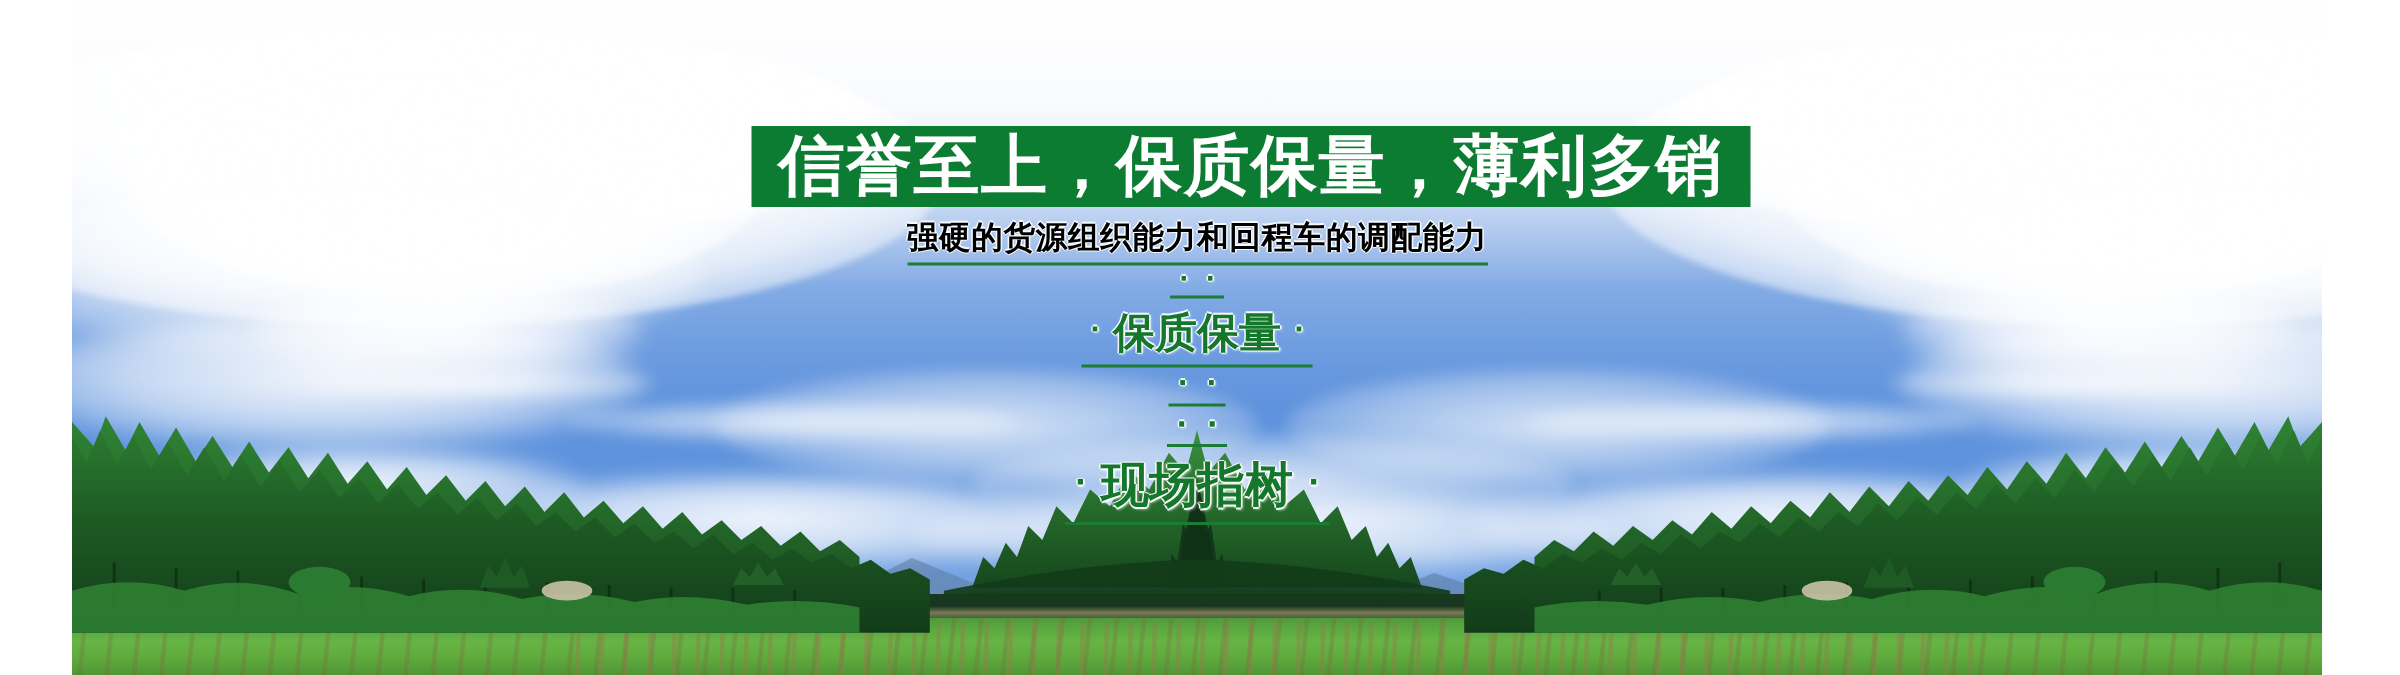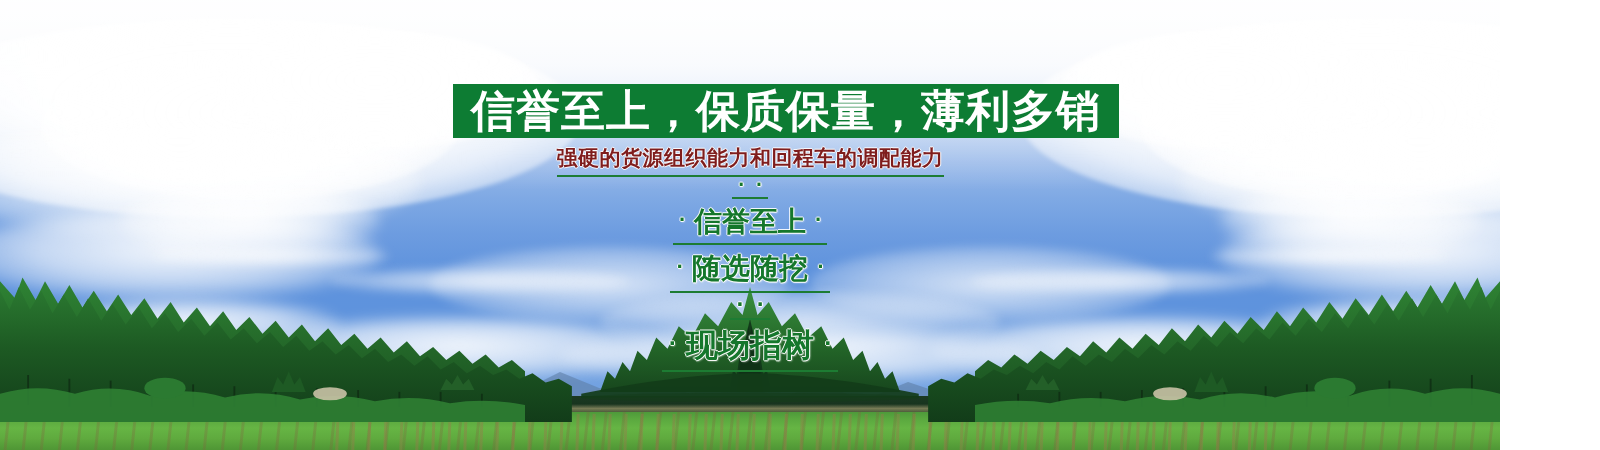--- a/index.html
+++ b/index.html
@@ -10,20 +10,21 @@
   body {
     font-family: "Liberation Sans", sans-serif;
   }
 
   .banner {
     position: relative;
     width: 1500px;
     height: 450px;
     overflow: hidden;
     background: #6fa3e4;
+    margin-left: 48px;
   }
 
   
   .sky {
     position: absolute;
     inset: 0;
     background: linear-gradient(to bottom,
         #f4f6fb 0%,
         #eef2fa 7%,
         #e2eaf8 14%,
@@ -212,21 +213,21 @@
 
   
   .subtitle-wrap {
     position: absolute;
     left: 0; right: 0;
     top: 144px;
     text-align: center;
   }
   .subtitle {
     display: inline-block;
-    color: #7f1d1d;
+    color: #000000;
     font-size: 21px;
     font-weight: bold;
     letter-spacing: 0.5px;
     white-space: nowrap;
     border-bottom: 2px solid #1d7c33;
     padding-bottom: 3px;
     text-shadow:
        1px 0 0 rgba(255,255,255,0.85),
       -1px 0 0 rgba(255,255,255,0.85),
        0 1px 0 rgba(255,255,255,0.85),
@@ -479,27 +480,26 @@
 
   <div class="feature-list">
 
     <div class="feature-row fr-0">
       <span class="dot">·</span>
       <span class="dot">·</span>
     </div>
 
     <div class="feature-row fr-1">
       <span class="dot">·</span>
-      <span class="ftext">信誉至上</span>
+      <span class="ftext">保质保量</span>
       <span class="dot">·</span>
     </div>
 
     <div class="feature-row fr-2">
       <span class="dot">·</span>
-      <span class="ftext">随选随挖</span>
       <span class="dot">·</span>
     </div>
 
     <div class="feature-row fr-3">
       <span class="dot">·</span>
       <span class="dot">·</span>
     </div>
 
     <div class="feature-row fr-4">
       <span class="dot">·</span>

